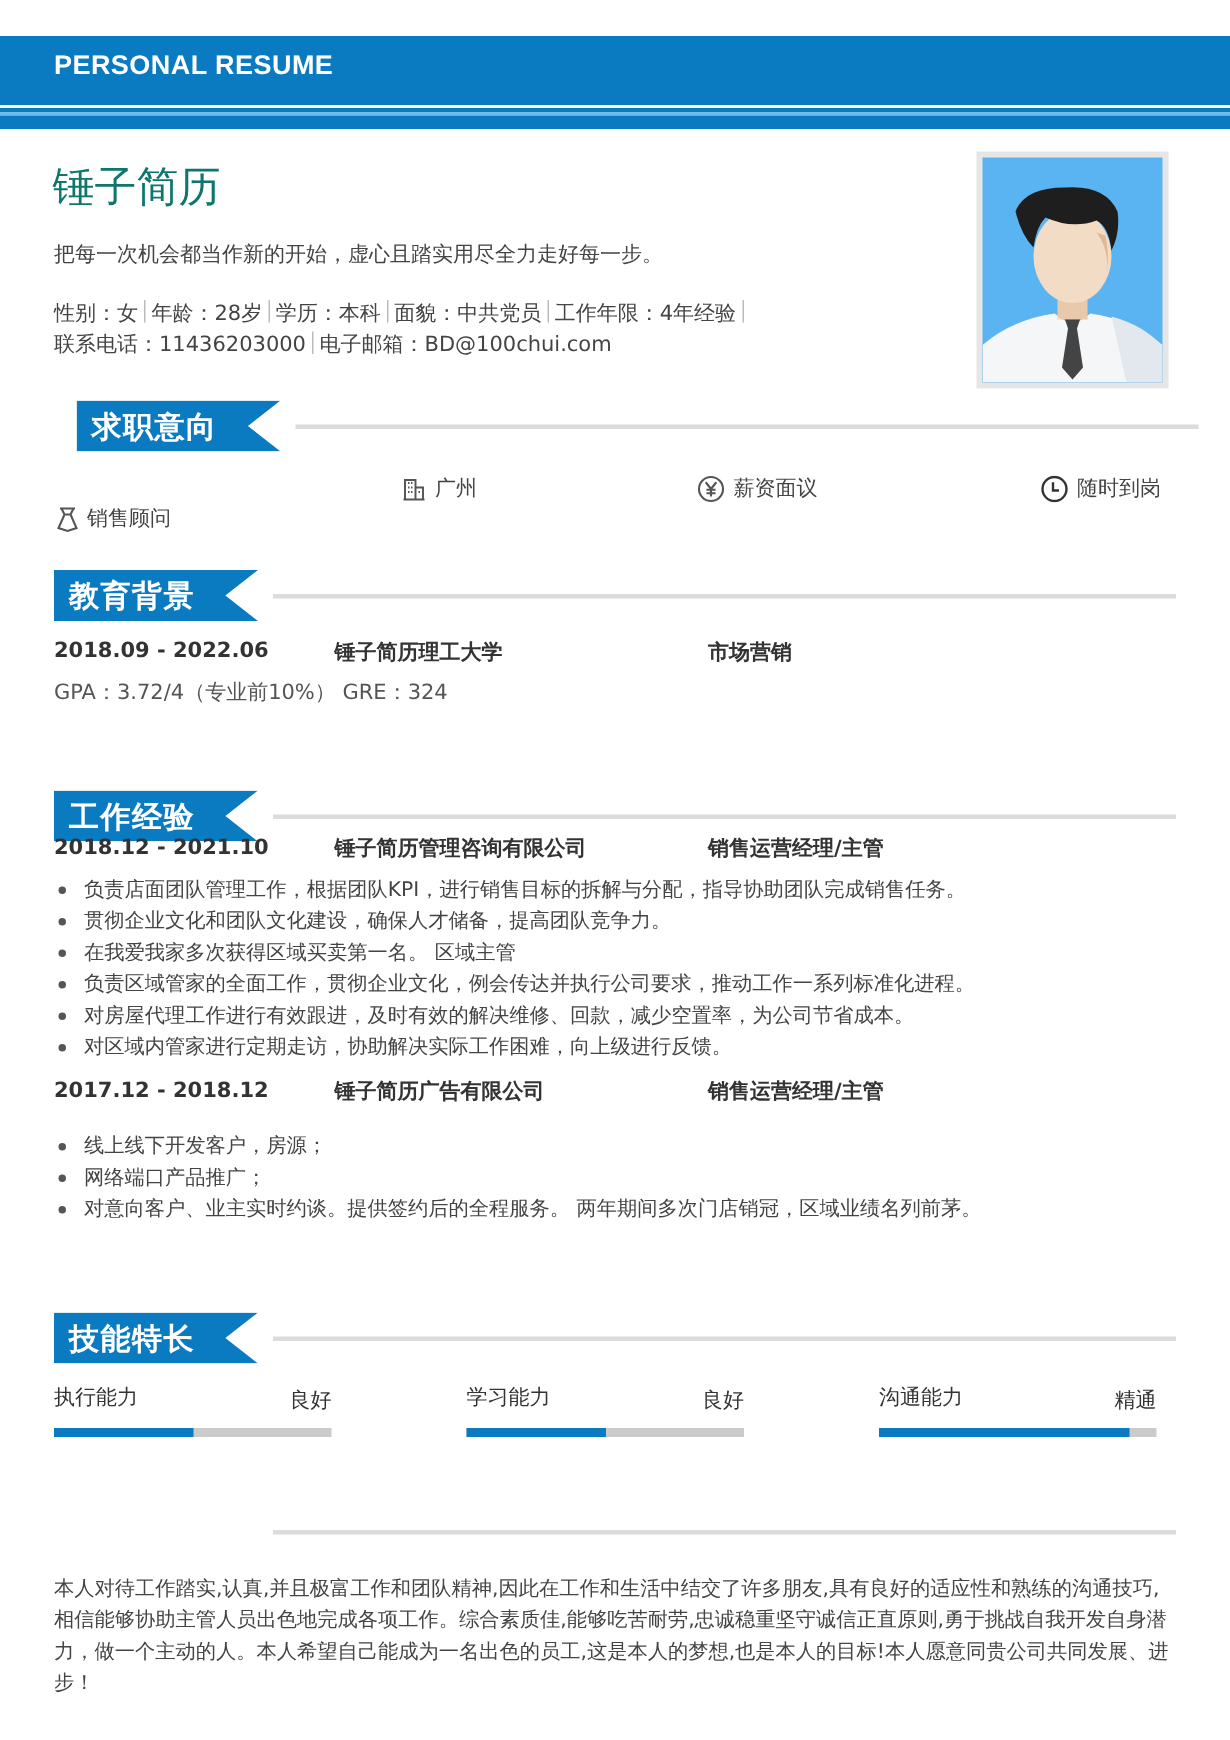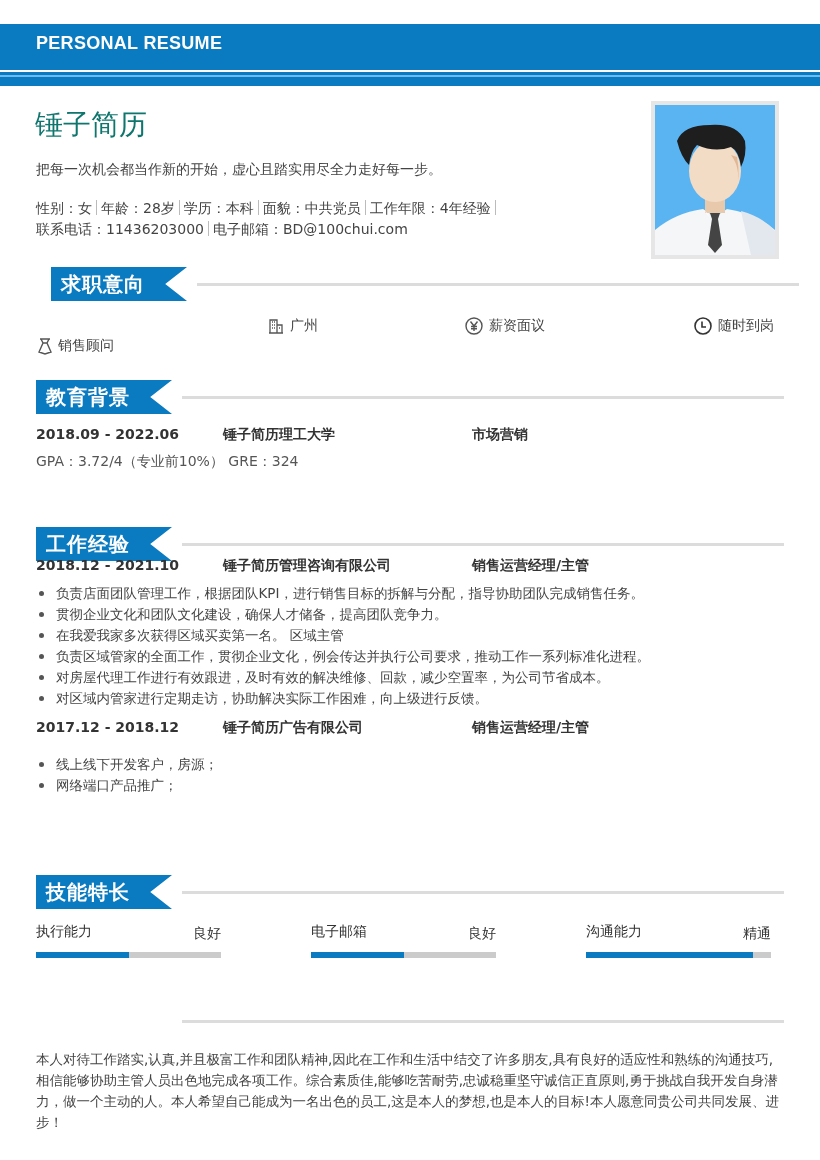--- a/index.html
+++ b/index.html
@@ -151,38 +151,39 @@
 </ul>
 
 <div class="row3" style="top:719px;">
   <span>2017.12 - 2018.12</span>
   <span class="c2">锤子简历广告有限公司</span>
   <span class="c3">销售运营经理/主管</span>
 </div>
 <ul class="bullets" style="top:754px;">
   <li>线上线下开发客户，房源；</li>
   <li>网络端口产品推广；</li>
+  <li>对意向客户、业主实时约谈。提供签约后的全程服务。 两年期间多次门店销冠，区域业绩名列前茅。</li>
 </ul>
 
 <div class="sec-head" style="top:875px;width:748px;">
   <div class="sec-tag">
       <span>技能特长</span>
     </div>
   <div class="sec-line" style="width:602px;"></div>
 </div>
 
 <div class="skill" style="left:36px;">
   <span class="nm">执行能力</span>
   <span class="lv">良好</span>
   <div class="track">
       <div class="fill" style="width:50%"></div>
     </div>
 </div>
 <div class="skill" style="left:311px;">
-  <span class="nm">电子邮箱</span>
+  <span class="nm">学习能力</span>
   <span class="lv">良好</span>
   <div class="track">
       <div class="fill" style="width:50%"></div>
     </div>
 </div>
 <div class="skill" style="left:586px;">
   <span class="nm">沟通能力</span>
   <span class="lv">精通</span>
   <div class="track">
       <div class="fill" style="width:90%"></div>

